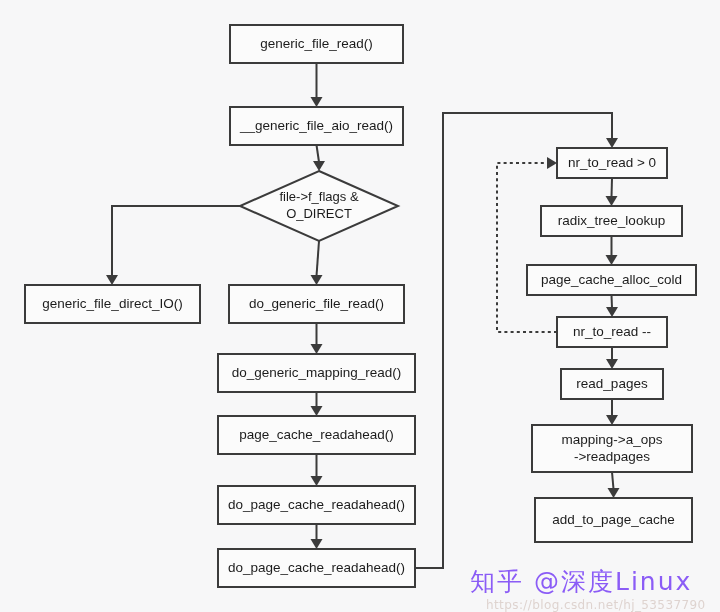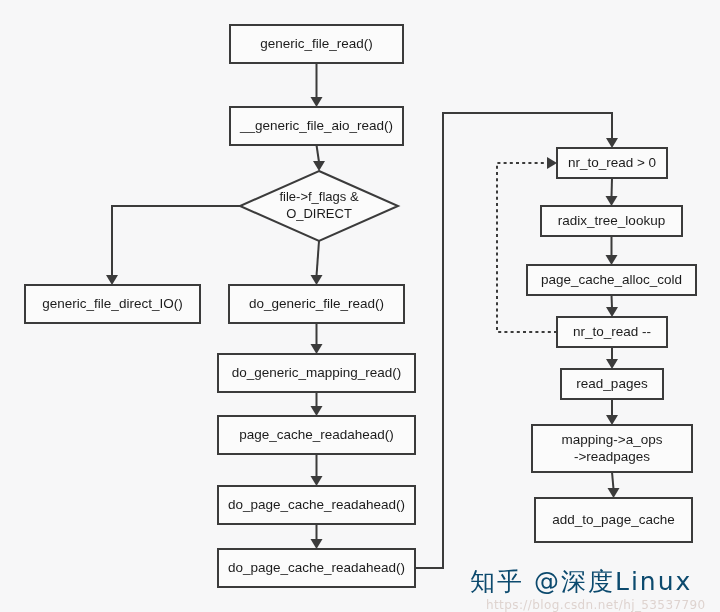--- a/index.html
+++ b/index.html
@@ -62,21 +62,21 @@
     position: absolute;
     pointer-events: none;
     user-select: none;
     font-family: "DejaVu Sans", sans-serif;
     white-space: nowrap;
   }
   #watermark-back {
     left: 470px;
     top: 565px;
     font-size: 25px;
-    color: #0c4a6e;
+    color: #8b5cf6;
     letter-spacing: 2px;
   }
   #watermark-front {
     left: 536px;
     top: 569px;
     font-size: 21px;
     color: #4a4a4a;
     letter-spacing: 1px;
     opacity: 0.82;
   }

